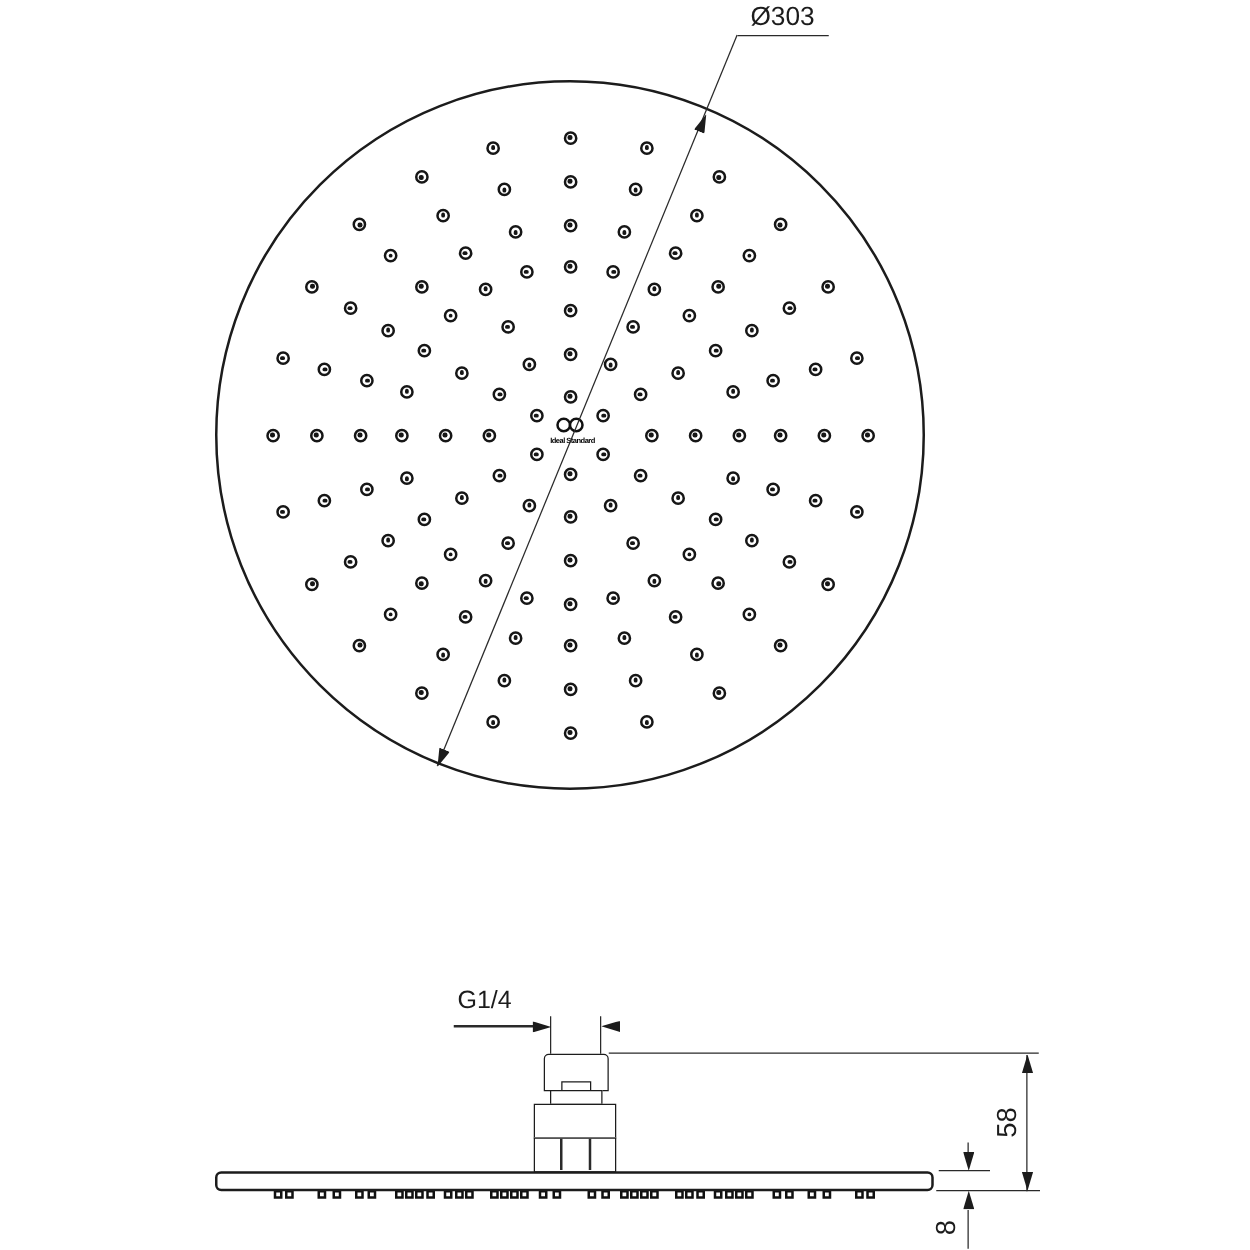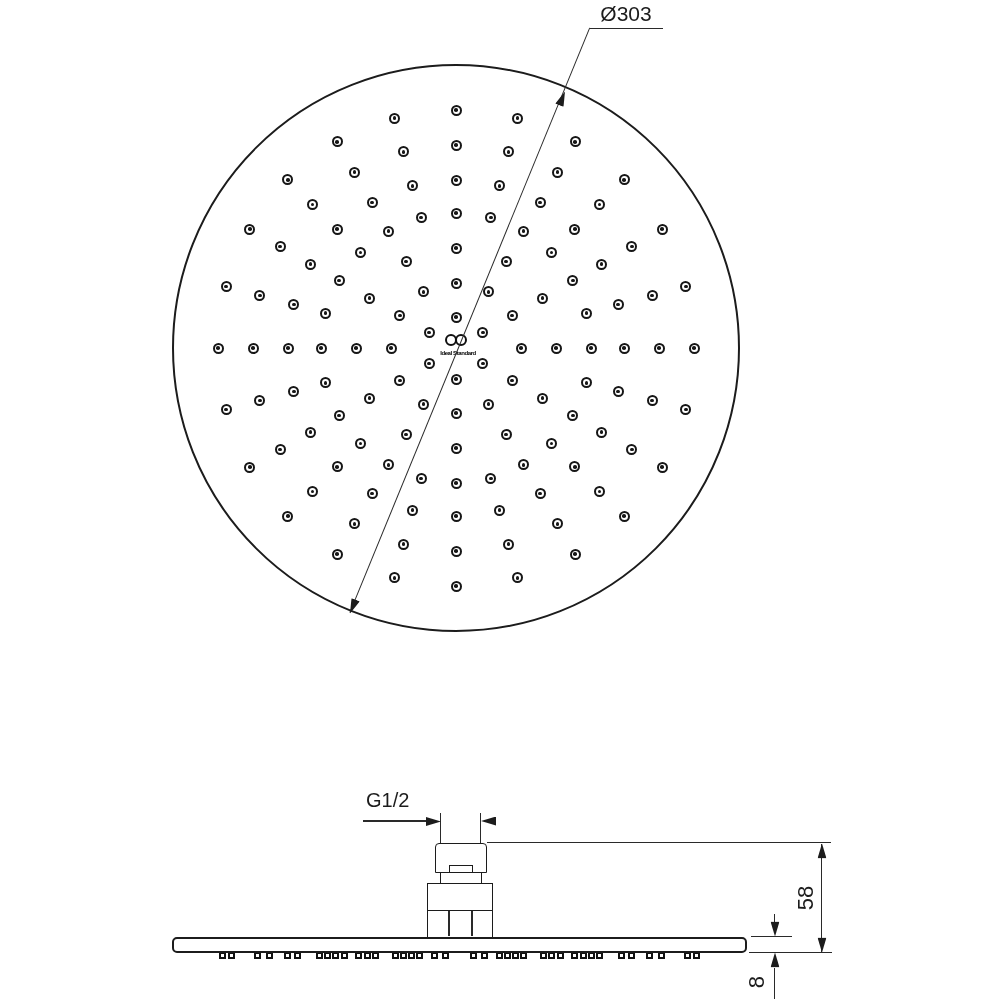--- a/index.html
+++ b/index.html
@@ -217,21 +217,21 @@
         <div class="nub" style="left: 228px; top: 951.5px;"></div>
         <div class="nub" style="left: 684px; top: 951.5px;"></div>
         <div class="nub" style="left: 219px; top: 951.5px;"></div>
         <div class="nub" style="left: 693px; top: 951.5px;"></div>
       </div>
     <div class="part" style="left:172px;top:937px;width:575px;height:16px;border-width:2px;border-radius:5px;"></div>
 
     <div class="ln" style="left:439.6px;top:813px;width:1.4px;height:30px;"></div>
     <div class="ln" style="left:480px;top:813px;width:1.4px;height:30px;"></div>
     <div class="ln" style="left:363px;top:820.4px;width:64px;height:1.4px;"></div>
-    <div class="dimtext" style="left:366px;top:789px;font-size:20px;">G1/2</div>
+    <div class="dimtext" style="left:366px;top:789px;font-size:20px;">G1/4</div>
 
     <div class="ln" style="left:487px;top:841.6px;width:344px;height:1.4px;"></div>
     <div class="ln" style="left:749px;top:951.6px;width:83px;height:1.4px;"></div>
     <div class="ln" style="left:821px;top:844px;width:1.4px;height:109px;"></div>
     <div class="dimtext" style="left:806px;top:898px;transform:translate(-50%,-50%) rotate(-90deg);font-size:22px;">58</div>
 
     <div class="ln" style="left:751px;top:935.6px;width:41px;height:1.4px;"></div>
     <div class="ln" style="left:774px;top:914px;width:1.4px;height:17px;"></div>
     <div class="ln" style="left:774px;top:968px;width:1.4px;height:31px;"></div>
     <div class="dimtext" style="left:757px;top:982px;transform:translate(-50%,-50%) rotate(-90deg);font-size:22px;">8</div>

